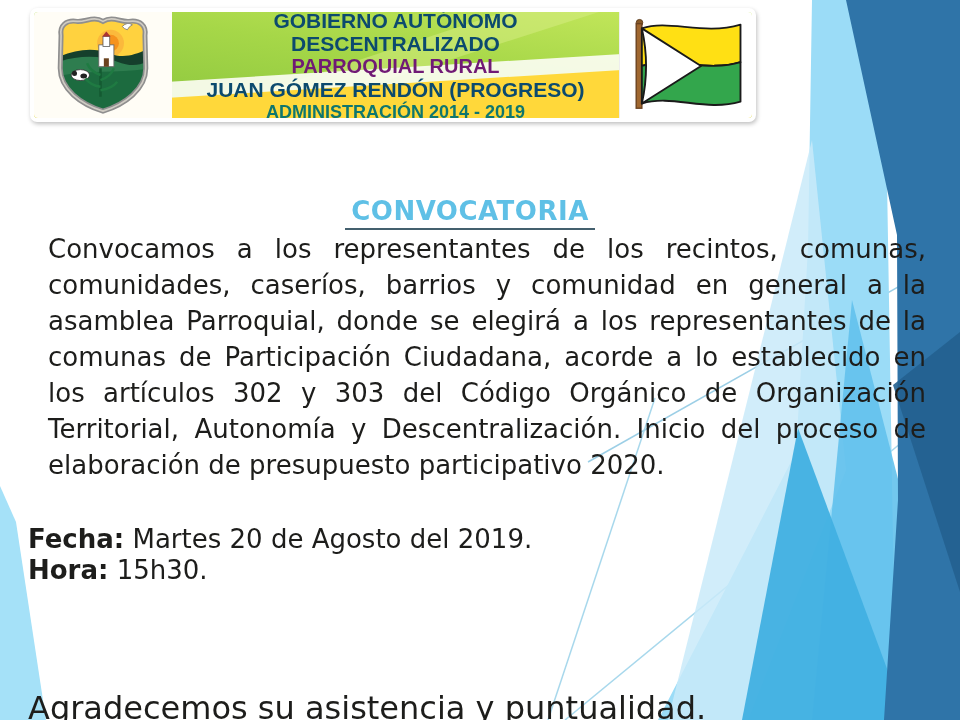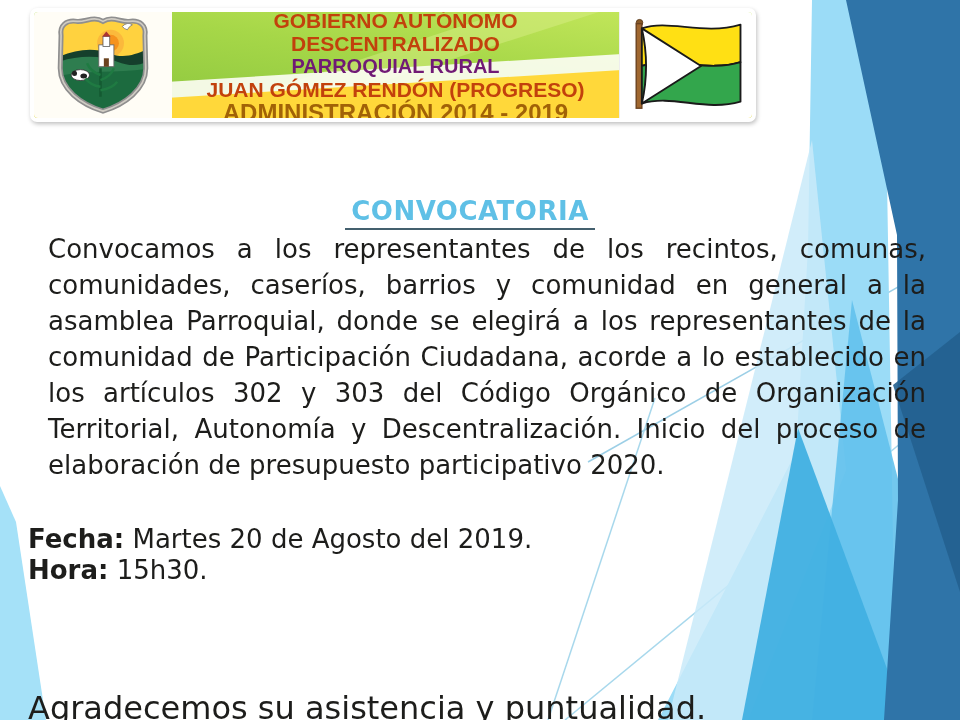--- a/index.html
+++ b/index.html
@@ -24,23 +24,23 @@
   .shield-box{
     position:relative;width:138px;flex:0 0 138px;background:#fffdf6;
     display:flex;align-items:center;justify-content:center;z-index:1;
   }
   .banner-text{
     position:relative;flex:1;z-index:1;display:flex;flex-direction:column;
     align-items:center;justify-content:center;text-align:center;
     font-family:"Liberation Sans",sans-serif;font-weight:bold;line-height:23px;
     padding-top:2px;
   }
-  .b-navy{color:#c2410c;font-size:21px;letter-spacing:0px;}
+  .b-navy{color:#0c4a6e;font-size:21px;letter-spacing:0px;}
   .b-navy2{color:#701a75;font-size:20px;}
-  .b-blue{color:#a16207;font-size:24px;}
+  .b-blue{color:#0f766e;font-size:18px;}
   .flag-box{
     position:relative;width:132px;flex:0 0 132px;background:#ffffff;
     display:flex;align-items:center;justify-content:center;z-index:1;
     border-left:1px solid #eee;
   }
 
   
   .title-row{position:absolute;left:0;top:160px;width:940px;text-align:center;z-index:2;}
   .title{
     display:inline-block;font-size:26px;font-weight:bold;color:#5fc0e6;
@@ -154,21 +154,21 @@
   </div>
 
   <div class="title-row">
     <span class="title">CONVOCATORIA</span>
   </div>
 
   <div class="body-text">
     <div class="jline">Convocamos a los representantes de los recintos, comunas,</div>
     <div class="jline">comunidades, caseríos, barrios y comunidad en general a la</div>
     <div class="jline">asamblea Parroquial, donde se elegirá a los representantes de la</div>
-    <div class="jline">comunidad de Participación Ciudadana, acorde a lo establecido en</div>
+    <div class="jline">comunas de Participación Ciudadana, acorde a lo establecido en</div>
     <div class="jline">los artículos 302 y 303 del Código Orgánico de Organización</div>
     <div class="jline">Territorial, Autonomía y Descentralización. Inicio del proceso de</div>
     <div class="jline last">elaboración de presupuesto participativo 2020.</div>
   </div>
 
   <div class="details">
     <div>
       <span class="lbl">Fecha:</span><span> Martes 20 de Agosto del 2019.</span>
     </div>
     <div>

